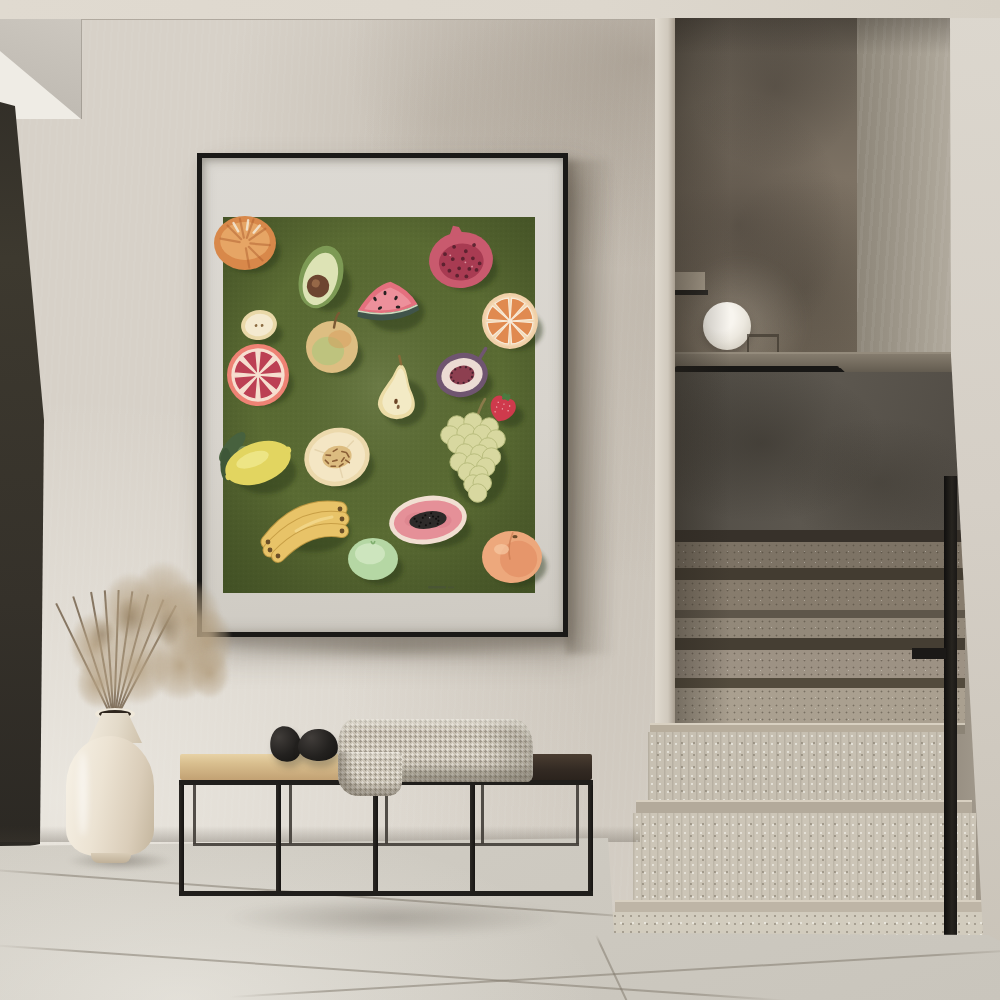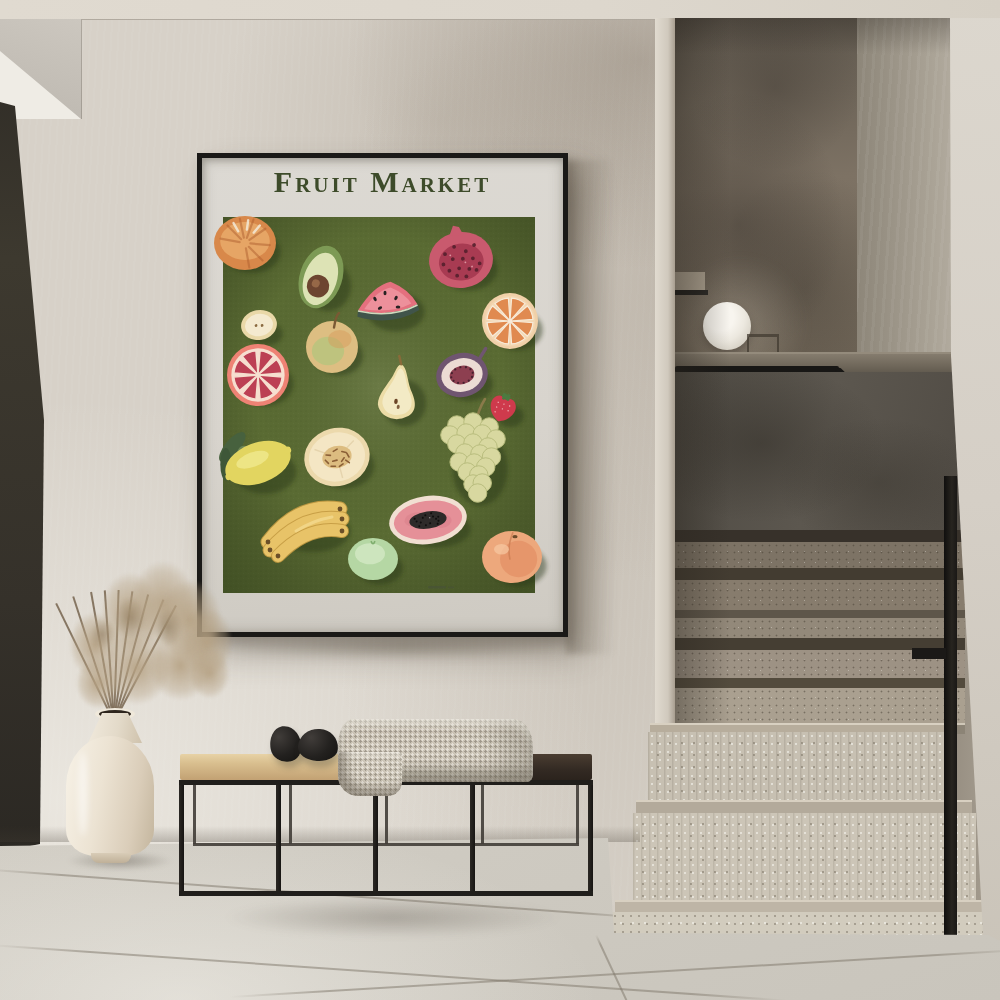--- a/index.html
+++ b/index.html
@@ -471,21 +471,20 @@
             <path d="M1,-24.7 Q-5,-10.4 -2,2.6" stroke="#c97a50" stroke-width="1.6" fill="none" opacity="0.7"></path>
             <ellipse cx="3" cy="-20.28" rx="2.6" ry="1.6" fill="#6b4a2a"></ellipse>
             <ellipse cx="-10.5" cy="-7.8" rx="7.5" ry="5.2" fill="#f6c9a2" opacity="0.7"></ellipse>
           </g>
         </g>
         <g>
           <rect x="223" y="426" width="18" height="2.4" rx="1" fill="#47503a" opacity="0.55"></rect>
           <rect x="243" y="426.5" width="6" height="1.8" rx="0.9" fill="#47503a" opacity="0.5"></rect>
         </g>
       </svg>
-    <div class="poster-title" id="poster-title" style="color: rgb(61, 75, 42);">Fruit Market</div>
   </div>
 
   <div class="abs stairwell">
     <div class="sw back-dark"></div>
     <div class="sw back-right"></div>
     <div class="sw upper-parapet"></div>
     <div class="sw upper-rail"></div>
     <div class="sw lamp-glow"></div>
     <div class="sw lamp"></div>
     <div class="sw stand"></div>

